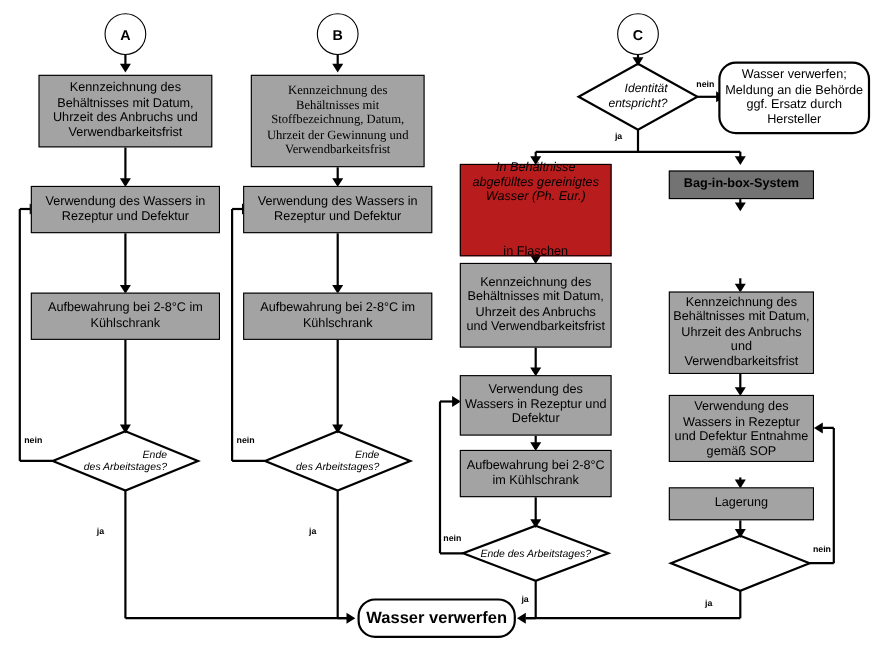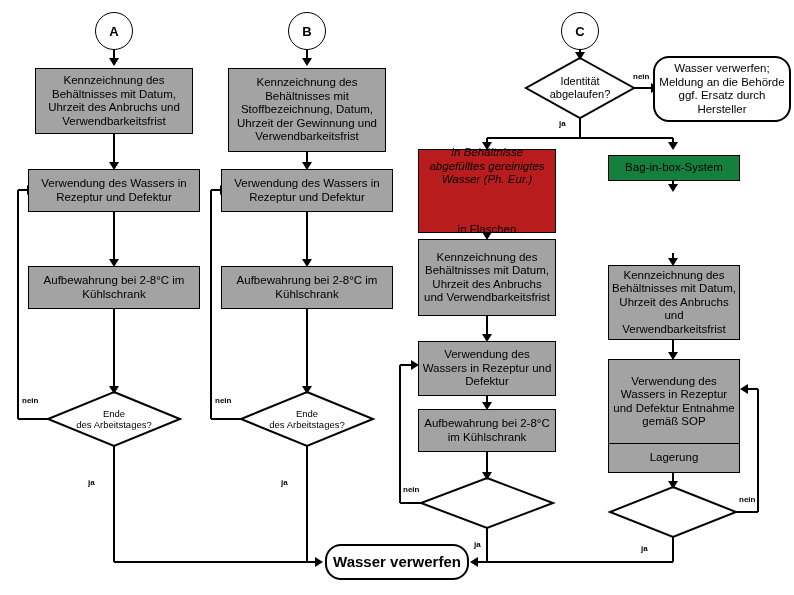--- a/index.html
+++ b/index.html
@@ -17,27 +17,27 @@
              font-size:13px;font-weight:bold;color:#000;}
 
   .terminator{position:absolute;box-sizing:border-box;border:2px solid #000;border-radius:16px;
               background:#fff;display:flex;align-items:center;justify-content:center;
               text-align:center;font-size:11.5px;line-height:13.5px;color:#000;padding:1px 4px;}
   .terminator.bold{font-size:15px;font-weight:bold;}
 
   
   .decision{position:absolute;}
   .decision .dlabel{position:absolute;left:0;top:0;width:100%;height:100%;
-                    display:flex;align-items:center;justify-content:center;text-align:center;
-                    font-size:11px;line-height:13px;color:#000;}
+                    display:flex;align-items:center;justify-content:center;text-align:right;
+                    font-size:11px;line-height:13px;color:#000;font-style:italic;}
   .decision .dlabel.small{font-size:9.5px;line-height:11px;}
 
   .blue{background:#b91c1c;font-style:italic;}
   .blue .roman{font-style:normal;margin-top:36px;}
-  .pink{background:#15803d;}
+  .pink{background:#737373;font-weight:bold;}
   .ar{position:absolute;width:0;height:0;}
   .ar.down{border-left:5px solid transparent;border-right:5px solid transparent;border-top:8px solid #000;}
   .ar.right{border-top:5px solid transparent;border-bottom:5px solid transparent;border-left:8px solid #000;}
   .ar.left{border-top:5px solid transparent;border-bottom:5px solid transparent;border-right:8px solid #000;}
 
   .lbl{position:absolute;font-size:8px;line-height:9px;color:#000;font-weight:bold;white-space:nowrap;}
 </style>
 </head>
 <body>
 
@@ -170,21 +170,21 @@
     <div class="dlabel small">
       <div>
         <div>Ende</div>
         <div>des Arbeitstages?</div>
       </div>
     </div>
   </div>
   <div class="lbl" style="left:22px;top:396px;">nein</div>
   <div class="lbl" style="left:88px;top:478px;">ja</div>
 
-  <div class="node" style="left:228px;top:68px;width:158px;height:84px;">
+  <div class="node" style="left:228px;top:68px;width:158px;height:84px;font-family:Liberation Serif, serif;">
     <span>Kennzeichnung des Behältnisses mit Stoffbezeichnung, Datum, Uhrzeit der Gewinnung und Verwendbarkeitsfrist</span>
   </div>
   <div class="node" style="left:221px;top:169px;width:172px;height:43px;">
     <span>Verwendung des Wassers in Rezeptur und Defektur</span>
   </div>
   <div class="node" style="left:221px;top:266px;width:172px;height:43px;">
     <span>Aufbewahrung bei 2-8°C im Kühlschrank</span>
   </div>
   <div class="decision" style="left:241px;top:392px;width:132px;height:54px;">
     <div class="dlabel small">
@@ -194,21 +194,21 @@
       </div>
     </div>
   </div>
   <div class="lbl" style="left:215px;top:396px;">nein</div>
   <div class="lbl" style="left:281px;top:478px;">ja</div>
 
   <div class="decision" style="left:526px;top:58px;width:108px;height:60px;">
     <div class="dlabel">
       <div>
         <div>Identität</div>
-        <div>abgelaufen?</div>
+        <div>entspricht?</div>
       </div>
     </div>
   </div>
   <div class="lbl" style="left:633px;top:72px;">nein</div>
   <div class="lbl" style="left:559px;top:119px;">ja</div>
 
   <div class="terminator" style="left:653px;top:56px;width:138px;height:66px;">
     <span>Wasser verwerfen; Meldung an die Behörde ggf. Ersatz durch Hersteller</span>
   </div>
 
@@ -220,30 +220,35 @@
   </div>
   <div class="node" style="left:418px;top:239px;width:138px;height:77px;">
     <span>Kennzeichnung des Behältnisses mit Datum, Uhrzeit des Anbruchs und Verwendbarkeitsfrist</span>
   </div>
   <div class="node" style="left:418px;top:341px;width:138px;height:55px;">
     <span>Verwendung des Wassers in Rezeptur und Defektur</span>
   </div>
   <div class="node" style="left:418px;top:409px;width:138px;height:43px;">
     <span>Aufbewahrung bei 2-8°C im Kühlschrank</span>
   </div>
+  <div class="decision" style="left:421px;top:478px;width:132px;height:50px;">
+    <div class="dlabel small">
+      <div>Ende des Arbeitstages?</div>
+    </div>
+  </div>
   <div class="lbl" style="left:403px;top:485px;">nein</div>
   <div class="lbl" style="left:474px;top:540px;">ja</div>
 
   <div class="node pink" style="left:608px;top:155px;width:132px;height:26px;">
     <span>Bag-in-box-System</span>
   </div>
   <div class="node" style="left:608px;top:265px;width:132px;height:75px;">
     <span>Kennzeichnung des Behältnisses mit Datum, Uhrzeit des Anbruchs und Verwendbarkeitsfrist</span>
   </div>
-  <div class="node" style="left:608px;top:359px;width:132px;height:85px;">
+  <div class="node" style="left:608px;top:359px;width:132px;height:61px;align-items:flex-end;">
     <span>Verwendung des Wassers in Rezeptur und Defektur Entnahme gemäß SOP</span>
   </div>
   <div class="node" style="left:608px;top:443px;width:132px;height:30px;">
     <span>Lagerung</span>
   </div>
   <div class="lbl" style="left:739px;top:495px;">nein</div>
   <div class="lbl" style="left:641px;top:544px;">ja</div>
 
   <div class="terminator bold" style="left:325px;top:544px;width:144px;height:36px;">
     <span>Wasser verwerfen</span>

